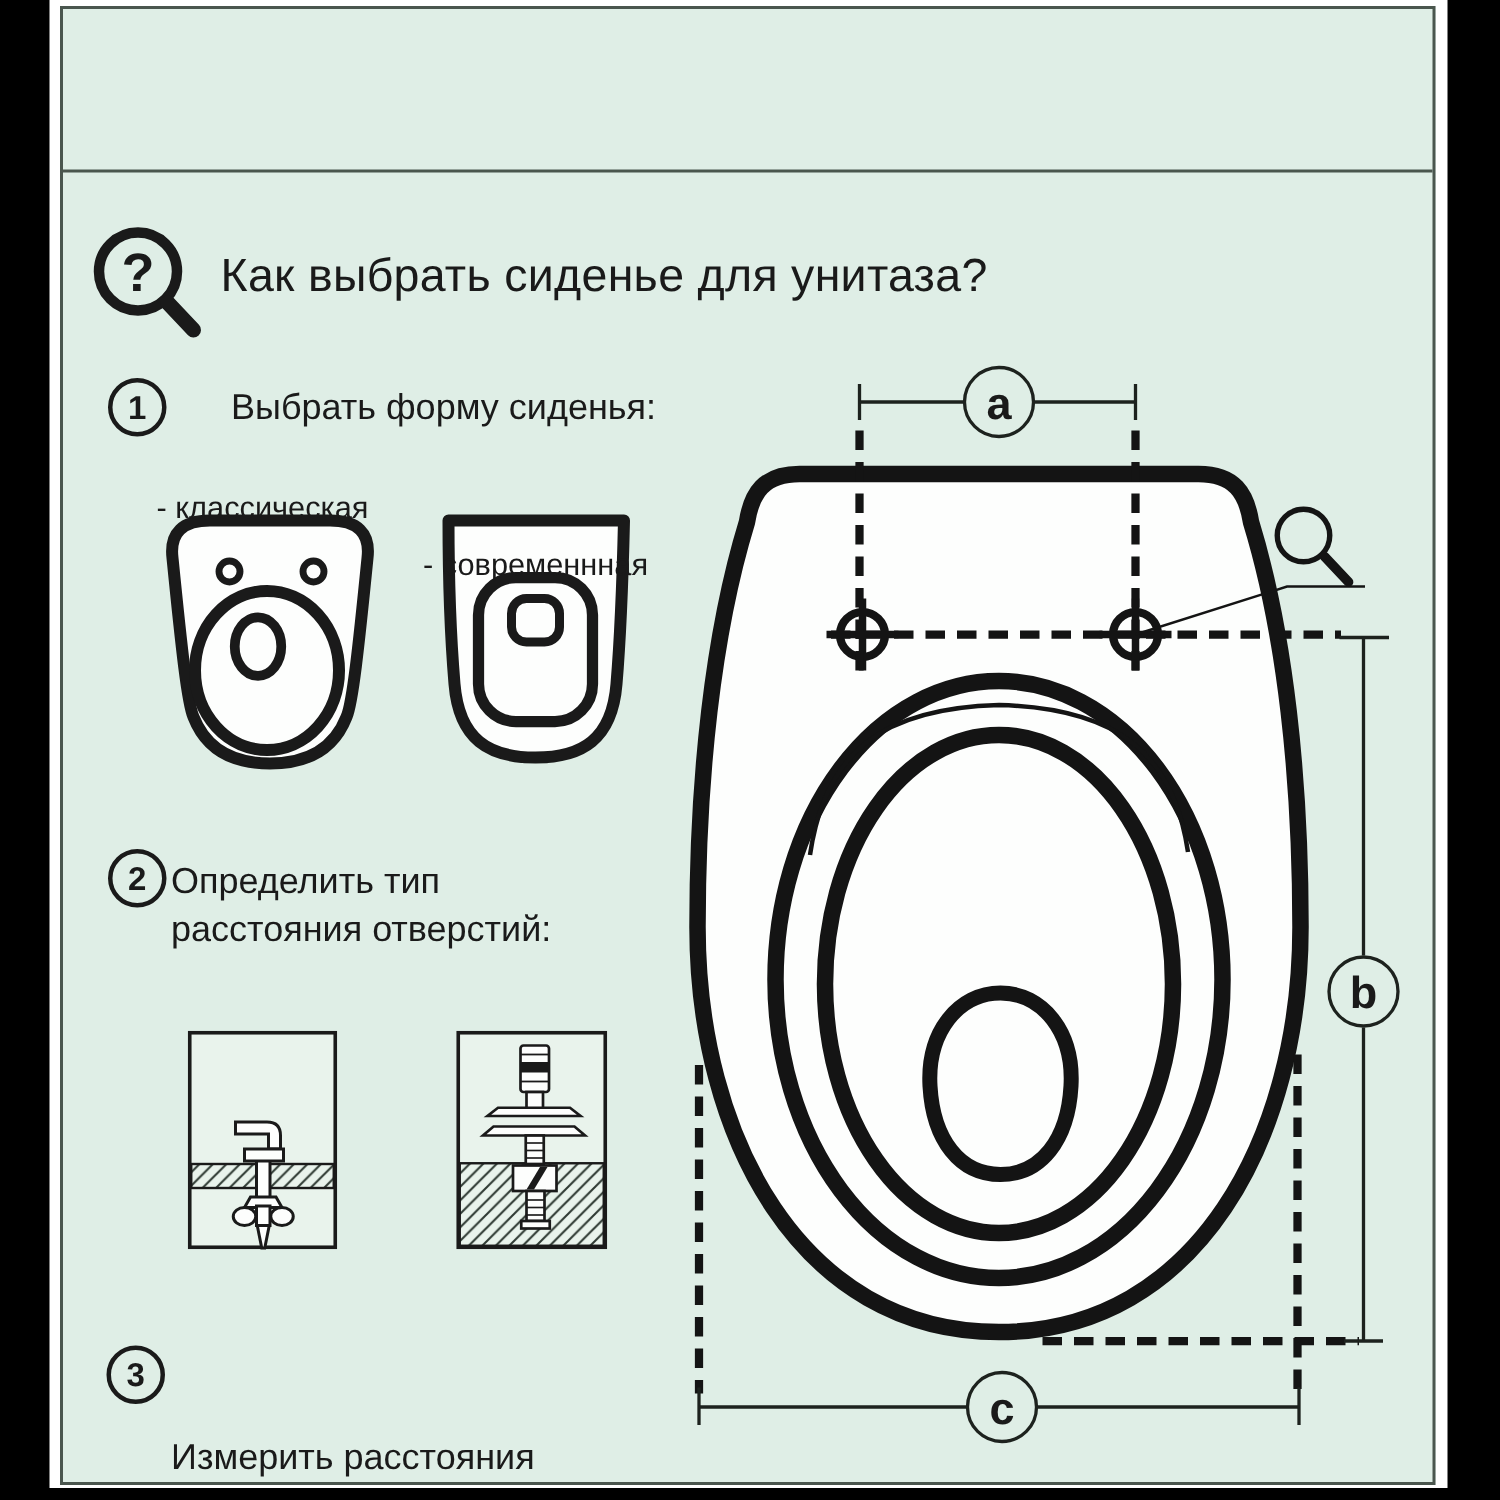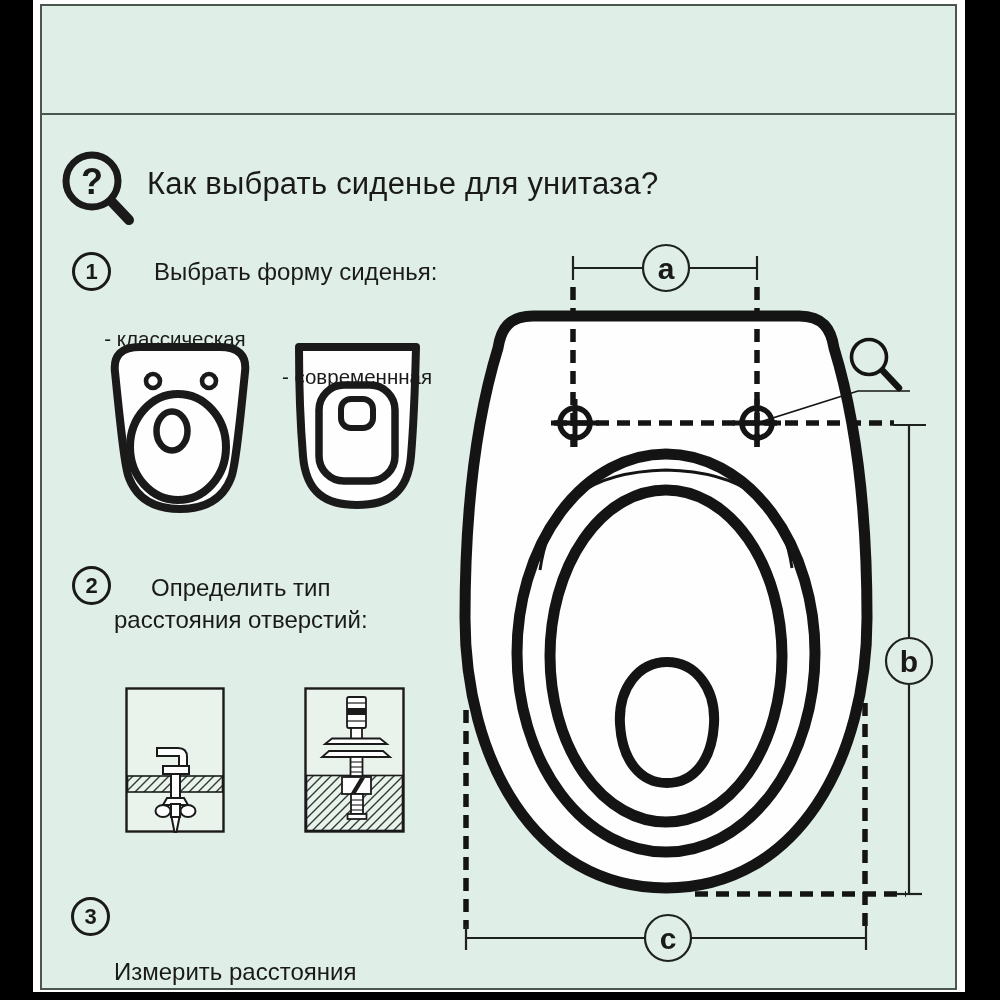--- a/index.html
+++ b/index.html
@@ -13,21 +13,21 @@
   .art text{font-family:"Liberation Sans",sans-serif;font-weight:700;fill:#1a1a1a;text-anchor:middle;}
   .txt{position:absolute;color:#1a1a1a;font-weight:400;white-space:nowrap;}
   .title{left:147px;top:166px;font-size:31px;letter-spacing:.2px;}
   .step-num{position:absolute;width:33px;height:33px;border:3.5px solid #1a1a1a;border-radius:50%;
     display:flex;align-items:center;justify-content:center;font-size:22px;font-weight:700;color:#1a1a1a;}
   .step-text{font-size:24px;}
   .lbl{font-size:20.5px;width:170px;text-align:center;}
   #step1-num{left:72px;top:252px;}
   #step1-text{left:114px;top:258px;margin-left:40px;}
   #step2-num{left:72px;top:566px;}
-  #step2-text{left:114px;top:572px;line-height:32px;text-align:center;}
+  #step2-text{left:114px;top:572px;line-height:32px;}
   #step3-num{left:71px;top:897px;}
   #step3-text{left:114px;top:956px;line-height:31px;}
   #label-classic{left:90px;top:313px;margin-top:14px;}
   #label-modern{left:272px;top:317px;margin-top:48px;}
   #label-through{left:88px;top:653px;}
   #label-hidden{left:272px;top:653px;}
 </style>
 </head>
 <body>
 

